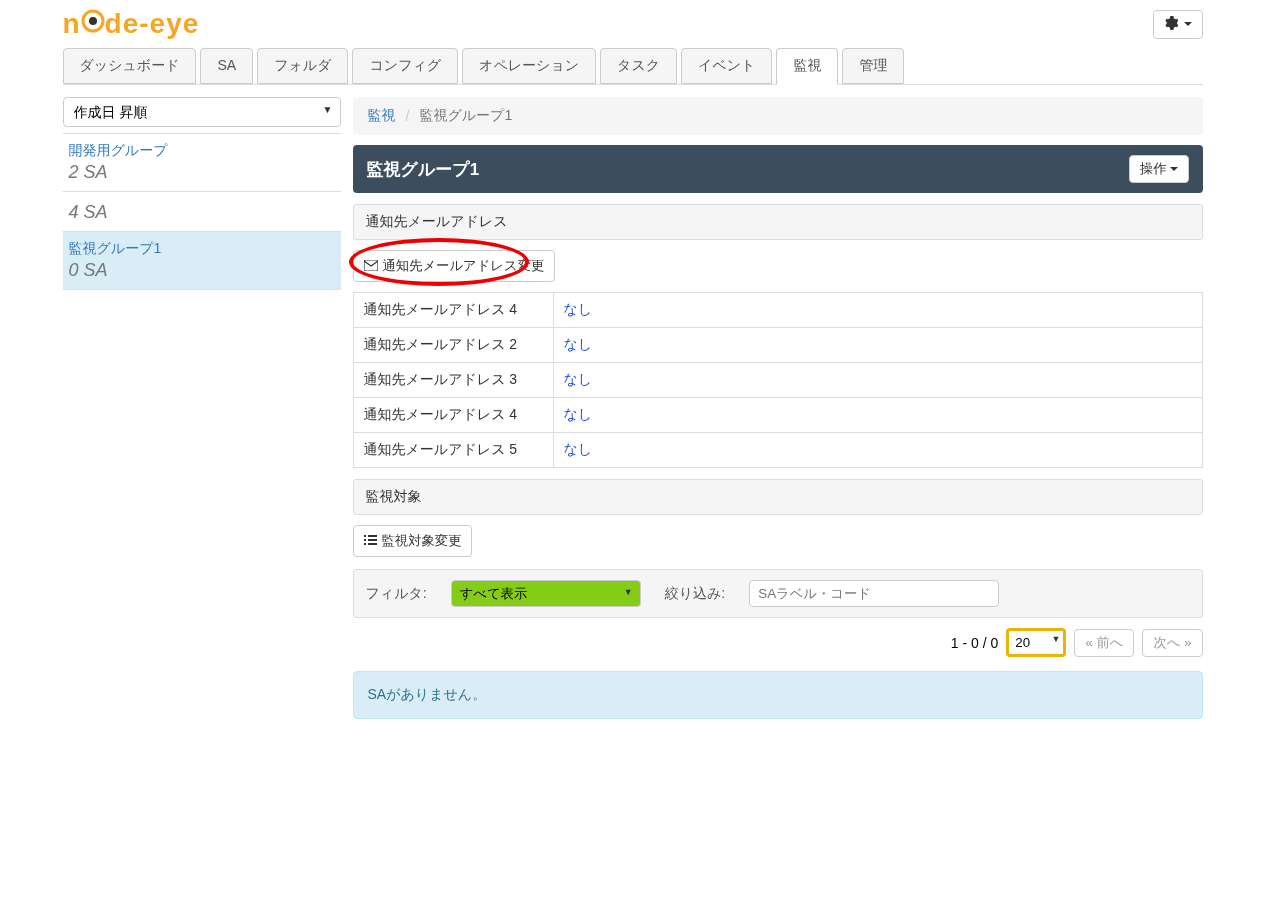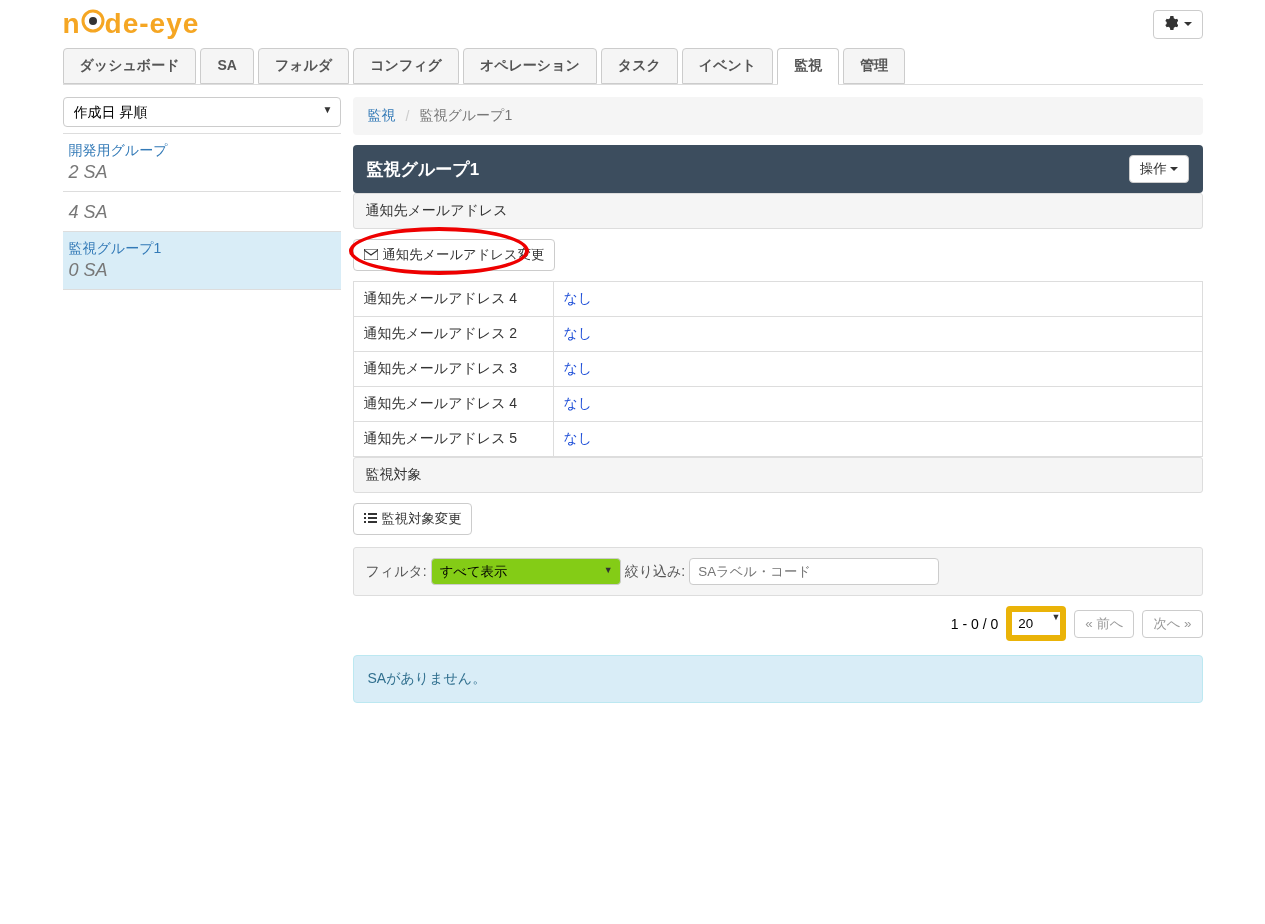--- a/index.html
+++ b/index.html
@@ -12,21 +12,21 @@
 .logo-o { display: inline-flex; align-items: center; justify-content: center; }
 .settings-btn { border: 1px solid #ccc; border-radius: 4px; padding: 5px 10px; background: #fff; cursor: pointer; display: flex; align-items: center; gap: 3px; }
 .gear-icon { width: 14px; height: 14px; }
 .caret { width: 0; height: 0; border-left: 4px solid transparent; border-right: 4px solid transparent; border-top: 4px solid #333; display: inline-block; margin-left: 3px; }
 
 
 .nav-wrapper { border-bottom: 1px solid #ddd; }
 .nav-tabs { display: flex; list-style: none; gap: 4px; }
 .nav-tabs li { border: 1px solid #ccc; border-radius: 4px 4px 0 0; background: #f5f5f5; }
 .nav-tabs li.active { background: #fff; border-bottom-color: #fff; position: relative; z-index: 1; margin-bottom: -1px; }
-.nav-tabs li a { display: block; padding: 8px 16px; color: #555; text-decoration: none; cursor: pointer; font-weight: bold; }
+.nav-tabs li a { display: block; padding: 8px 16px; color: #555; text-decoration: none; cursor: pointer; }
 .nav-tabs li.active a { color: #555; }
 
 
 .main-row { display: flex; gap: 12px; margin-top: 12px; }
 .sidebar { width: 278px; flex-shrink: 0; }
 .content { flex: 1; }
 
 
 .sort-select { width: 100%; padding: 6px 10px; border: 1px solid #ccc; border-radius: 4px; background: #fff; font-size: 14px; appearance: none; position: relative; }
 .sort-wrapper { position: relative; }
@@ -45,41 +45,41 @@
 .breadcrumb a { color: #337ab7; text-decoration: none; }
 .breadcrumb .sep { color: #ccc; }
 .breadcrumb .current { color: #777; }
 
 
 .title-bar { background: #3c4d5e; color: #fff; border-radius: 4px; margin-top: 10px; padding: 10px 14px; display: flex; justify-content: space-between; align-items: center; }
 .title-bar h3 { font-size: 17px; font-weight: bold; }
 .action-btn { background: #fff; color: #333; border: 1px solid #ccc; border-radius: 4px; padding: 4px 10px; cursor: pointer; display: flex; align-items: center; }
 
 
-.panel { margin-top: 0; }
+.panel { margin-top: 11px; }
 .panel-header { background: #f5f5f5; border: 1px solid #ddd; border-radius: 3px; padding: 8px 12px; color: #333; }
 .btn-default { display: inline-flex; align-items: center; gap: 5px; border: 1px solid #ccc; border-radius: 4px; background: #fff; padding: 6px 10px; margin-top: 10px; cursor: pointer; color: #333; }
 
 .mail-table { width: 100%; border-collapse: collapse; margin-top: 10px; }
 .mail-table td { border: 1px solid #ddd; padding: 8px 10px; }
 .mail-table td:first-child { width: 200px; }
 .mail-table td:last-child { color: #1d4ed8; }
 
 
-.filter-bar { background: #f5f5f5; border: 1px solid #ddd; border-radius: 3px; padding: 10px 12px; margin-top: 12px; display: flex; align-items: center; gap: 4px; }
+.filter-bar { background: #f5f5f5; border: 1px solid #ddd; border-radius: 3px; padding: 10px 12px; margin-top: 12px; display: flex; align-items: center; gap: 24px; }
 .filter-bar label { color: #555; }
 .filter-select { padding: 5px 8px; border: 1px solid #ccc; border-radius: 4px; width: 190px; appearance: none; background: #84cc16; }
 .filter-select-wrap { position: relative; }
 .filter-select-wrap::after { content: "▼"; position: absolute; right: 8px; top: 7px; font-size: 9px; pointer-events: none; }
 .filter-input { padding: 5px 8px; border: 1px solid #ccc; border-radius: 4px; width: 250px; }
 
 
 .pagination-row { display: flex; justify-content: flex-end; align-items: center; gap: 8px; margin-top: 10px; }
 .page-info { color: #000000; font-size: 14px; }
-.page-size { padding: 4px 6px; border: 6px solid #eab308; border-radius: 4px; appearance: none; background: #fff; width: 60px; }
+.page-size { padding: 4px 6px; border: 3px solid #eab308; border-radius: 4px; appearance: none; background: #fff; width: 60px; }
 .page-size-wrap { position: relative; }
 .page-size-wrap::after { content: "▼"; position: absolute; right: 6px; top: 6px; font-size: 9px; pointer-events: none; }
 .page-btn { border: 1px solid #ccc; border-radius: 4px; background: #fff; padding: 4px 10px; color: #999; cursor: not-allowed; }
 
 
 .alert-info { background: #d9edf7; border: 1px solid #bce8f1; border-radius: 4px; padding: 14px; margin-top: 14px; color: #31708f; }
 
 
 .highlight-circle { position: absolute; border: 4px solid #e00; border-radius: 50%; width: 180px; height: 48px; pointer-events: none; }
 

